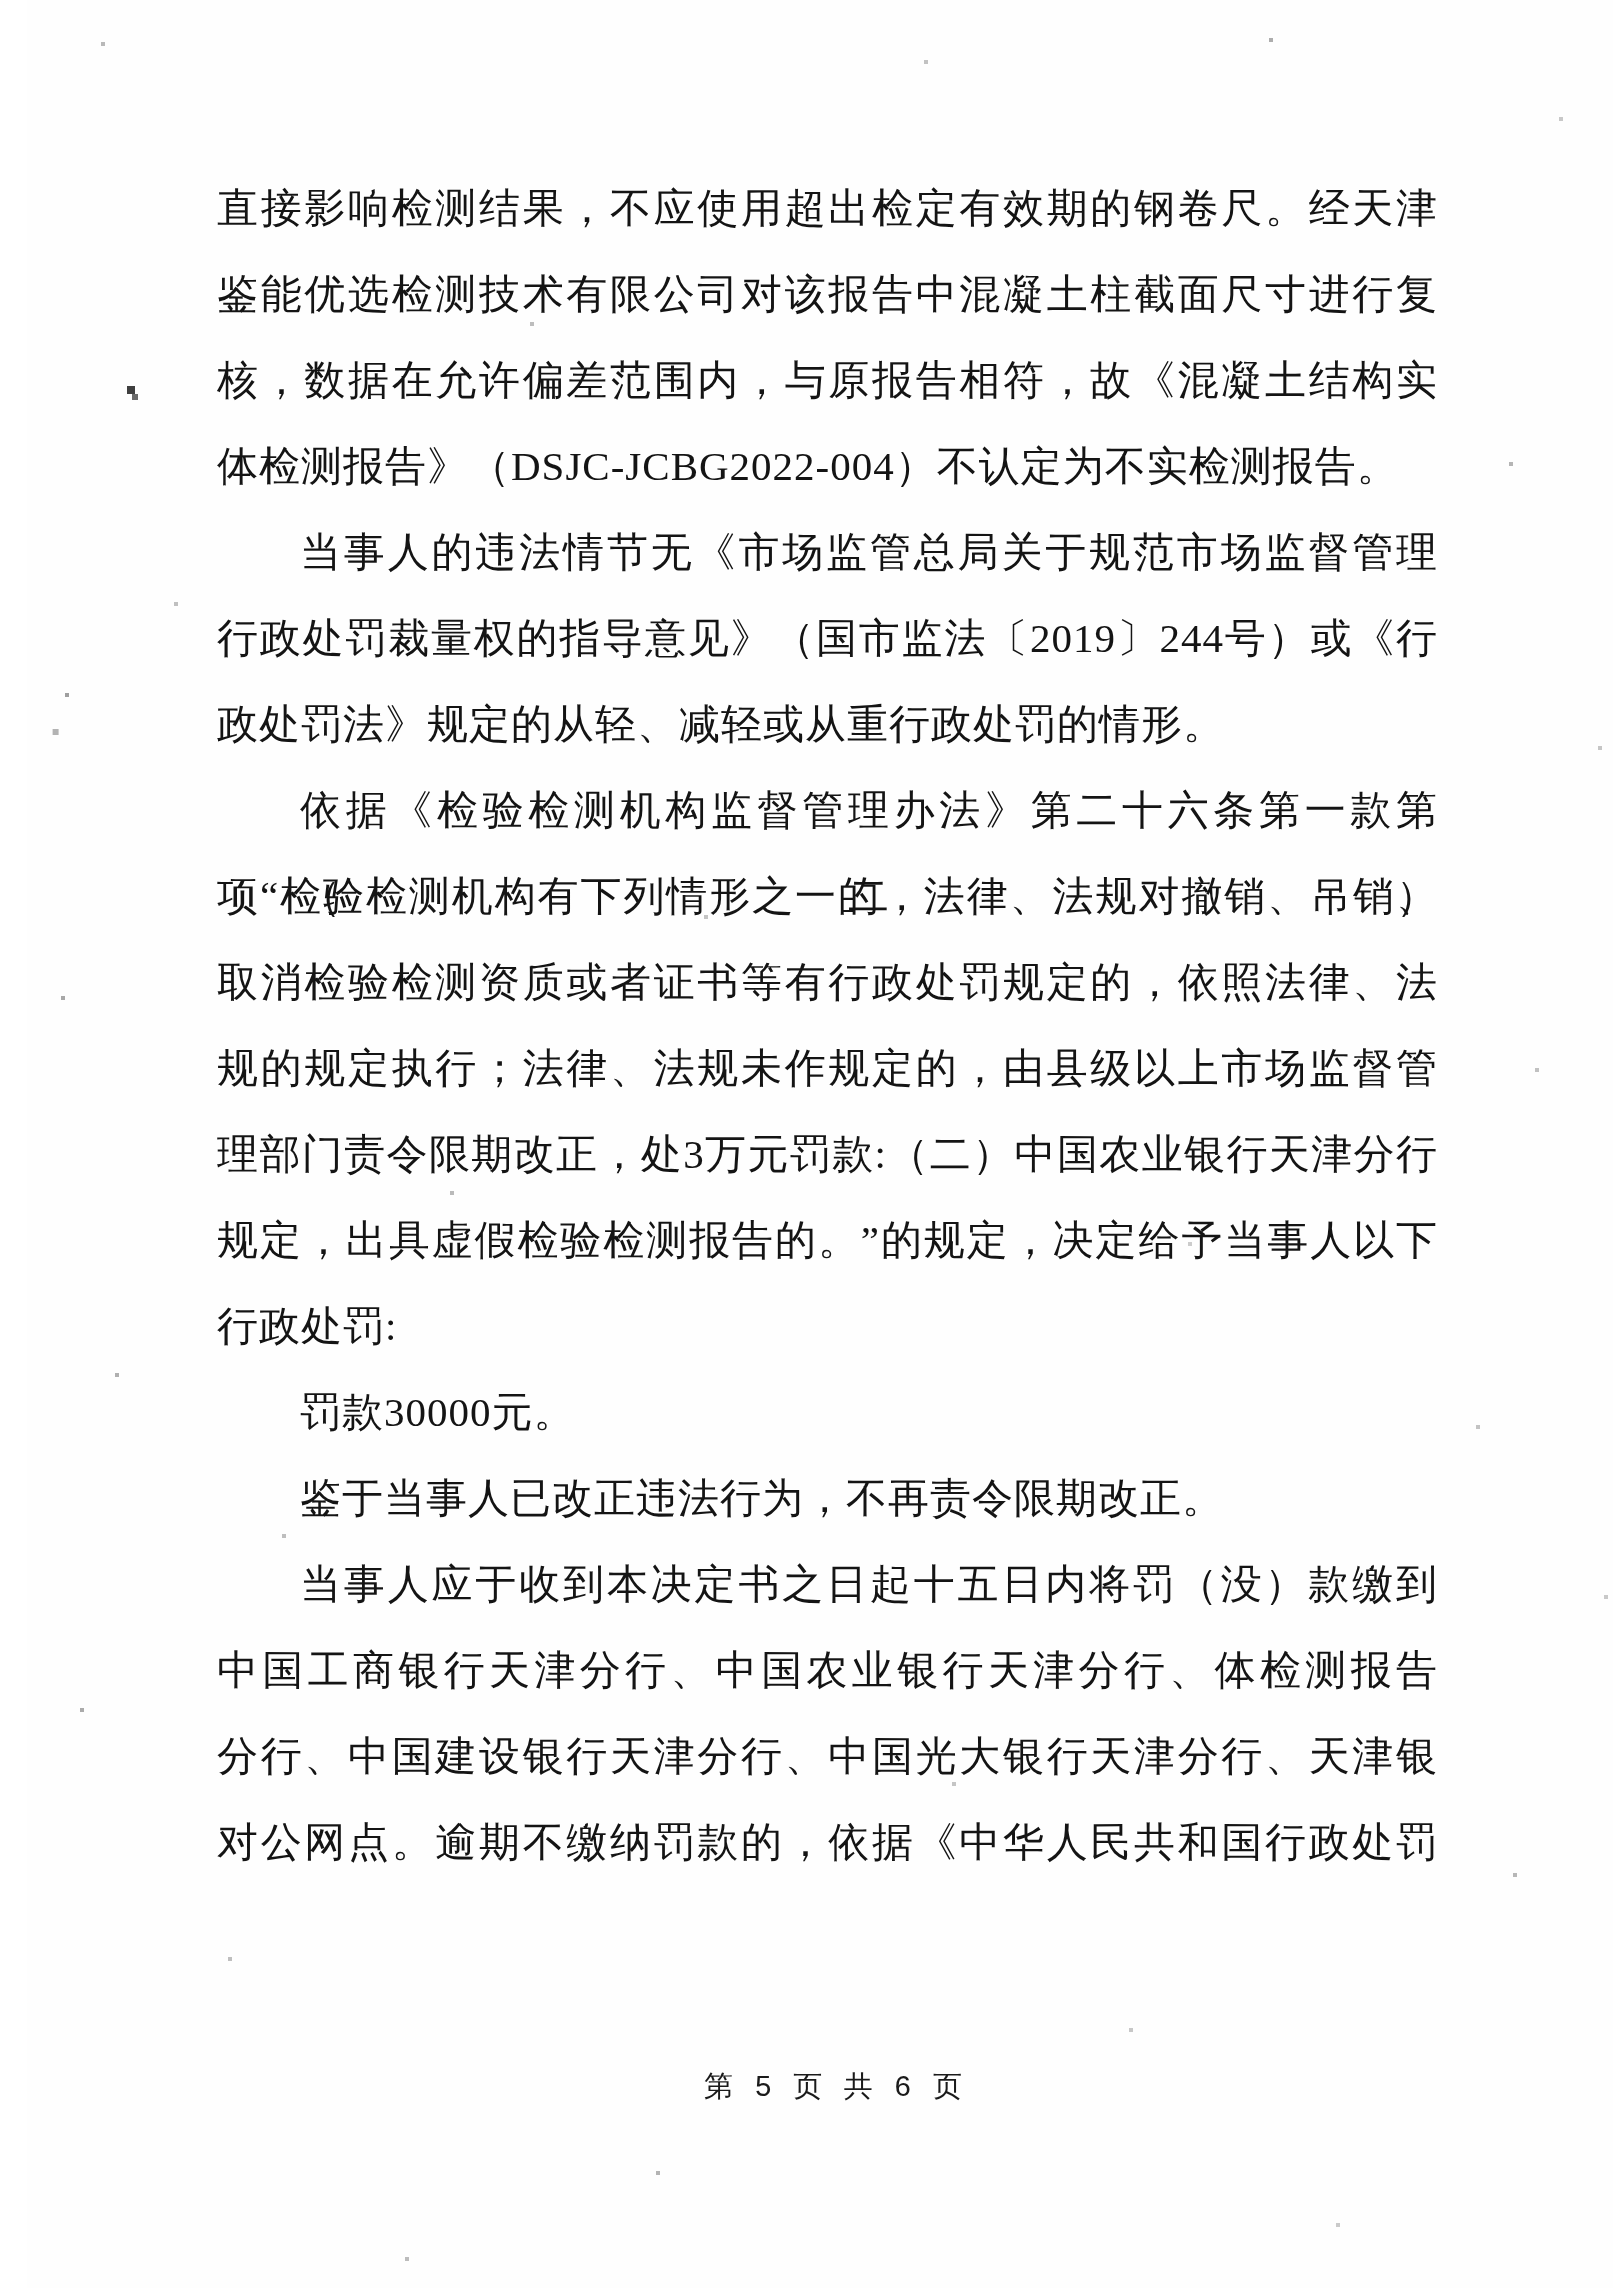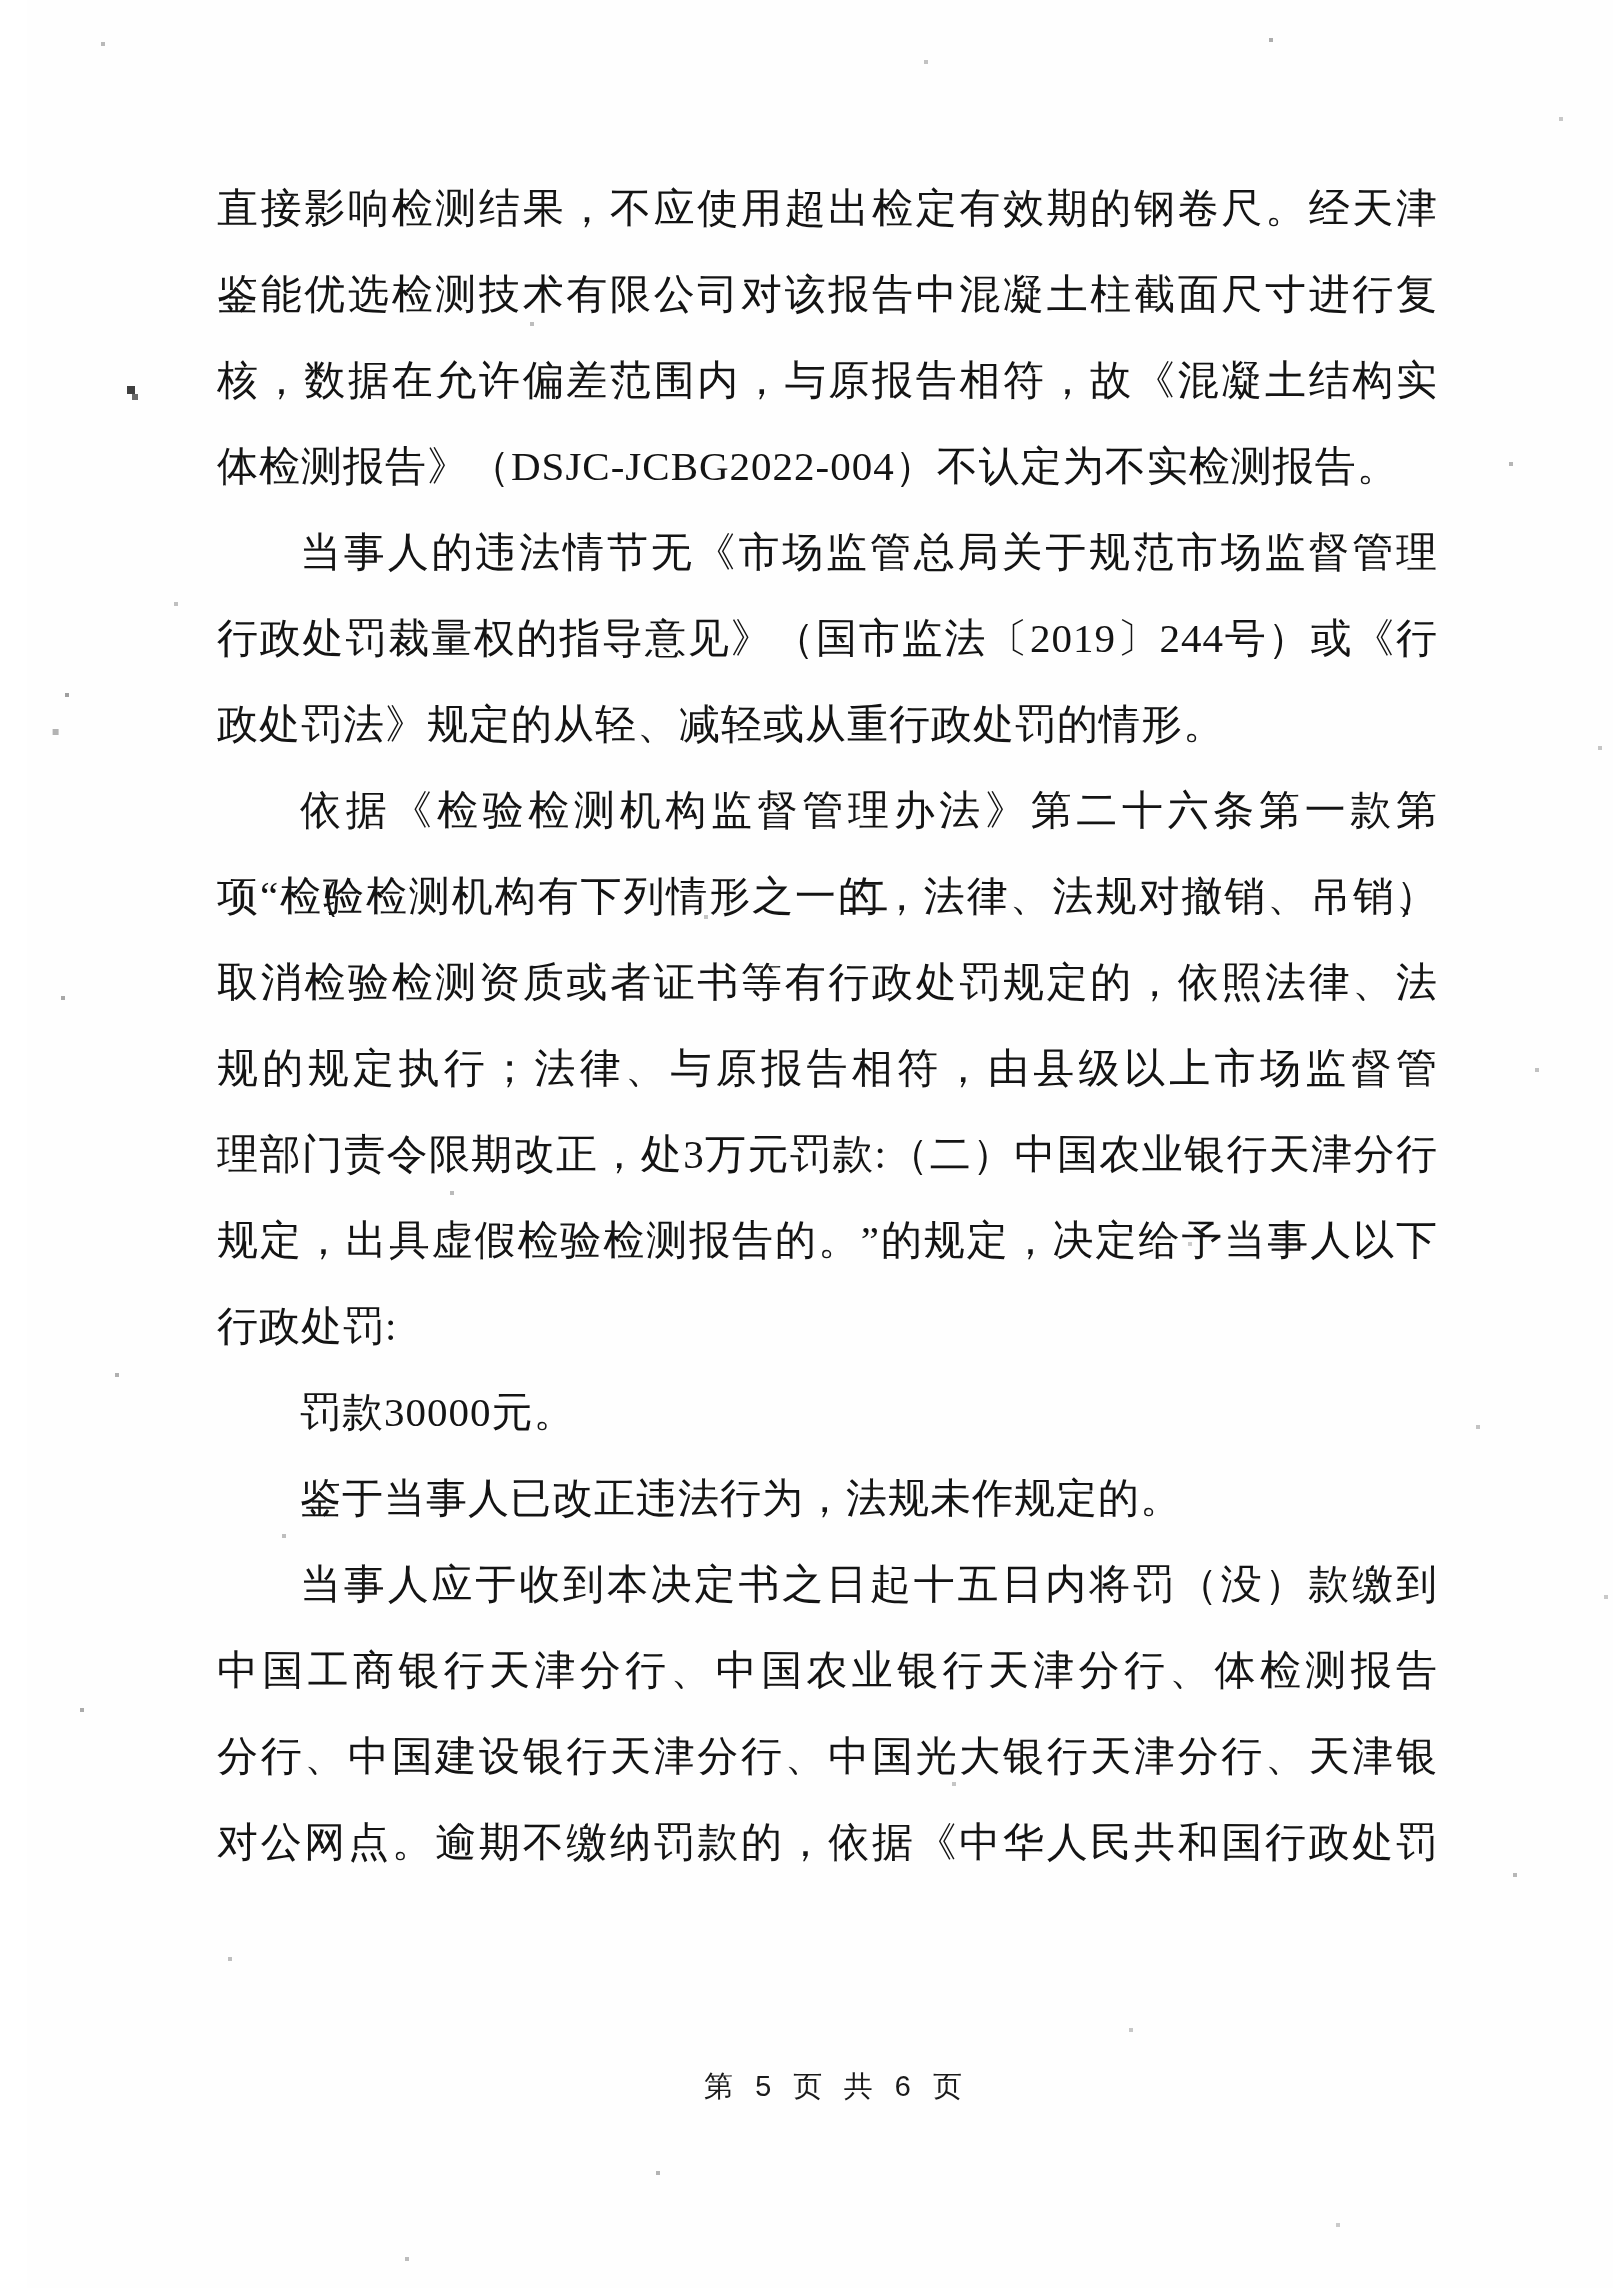--- a/index.html
+++ b/index.html
@@ -102,26 +102,26 @@
       <div class="line j">直接影响检测结果，不应使用超出检定有效期的钢卷尺。经天津</div>
       <div class="line j">鉴能优选检测技术有限公司对该报告中混凝土柱截面尺寸进行复</div>
       <div class="line j">核，数据在允许偏差范围内，与原报告相符，故《混凝土结构实</div>
       <div class="line">体检测报告》（DSJC-JCBG2022-004）不认定为不实检测报告。</div>
       <div class="line indent j">当事人的违法情节无《市场监管总局关于规范市场监督管理</div>
       <div class="line j">行政处罚裁量权的指导意见》（国市监法〔2019〕244号）或《行</div>
       <div class="line">政处罚法》规定的从轻、减轻或从重行政处罚的情形。</div>
       <div class="line indent j">依据《检验检测机构监督管理办法》第二十六条第一款第（二）</div>
       <div class="line j">项“检验检测机构有下列情形之一的，法律、法规对撤销、吊销、</div>
       <div class="line j">取消检验检测资质或者证书等有行政处罚规定的，依照法律、法</div>
-      <div class="line j">规的规定执行；法律、与原报告相符，由县级以上市场监督管</div>
+      <div class="line j">规的规定执行；法律、法规未作规定的，由县级以上市场监督管</div>
       <div class="line j">理部门责令限期改正，处3万元罚款:（二）中国农业银行天津分行</div>
       <div class="line j">规定，出具虚假检验检测报告的。”的规定，决定给予当事人以下</div>
       <div class="line">行政处罚:</div>
       <div class="line indent">罚款30000元。</div>
-      <div class="line indent">鉴于当事人已改正违法行为，法规未作规定的。</div>
+      <div class="line indent">鉴于当事人已改正违法行为，不再责令限期改正。</div>
       <div class="line indent j">当事人应于收到本决定书之日起十五日内将罚（没）款缴到</div>
       <div class="line j">中国工商银行天津分行、中国农业银行天津分行、体检测报告</div>
       <div class="line j">分行、中国建设银行天津分行、中国光大银行天津分行、天津银</div>
       <div class="line j">对公网点。逾期不缴纳罚款的，依据《中华人民共和国行政处罚</div>
     </div>
   <div class="footer">第 5 页 共 6 页</div>
 </div>
 
 
 </body></html>

